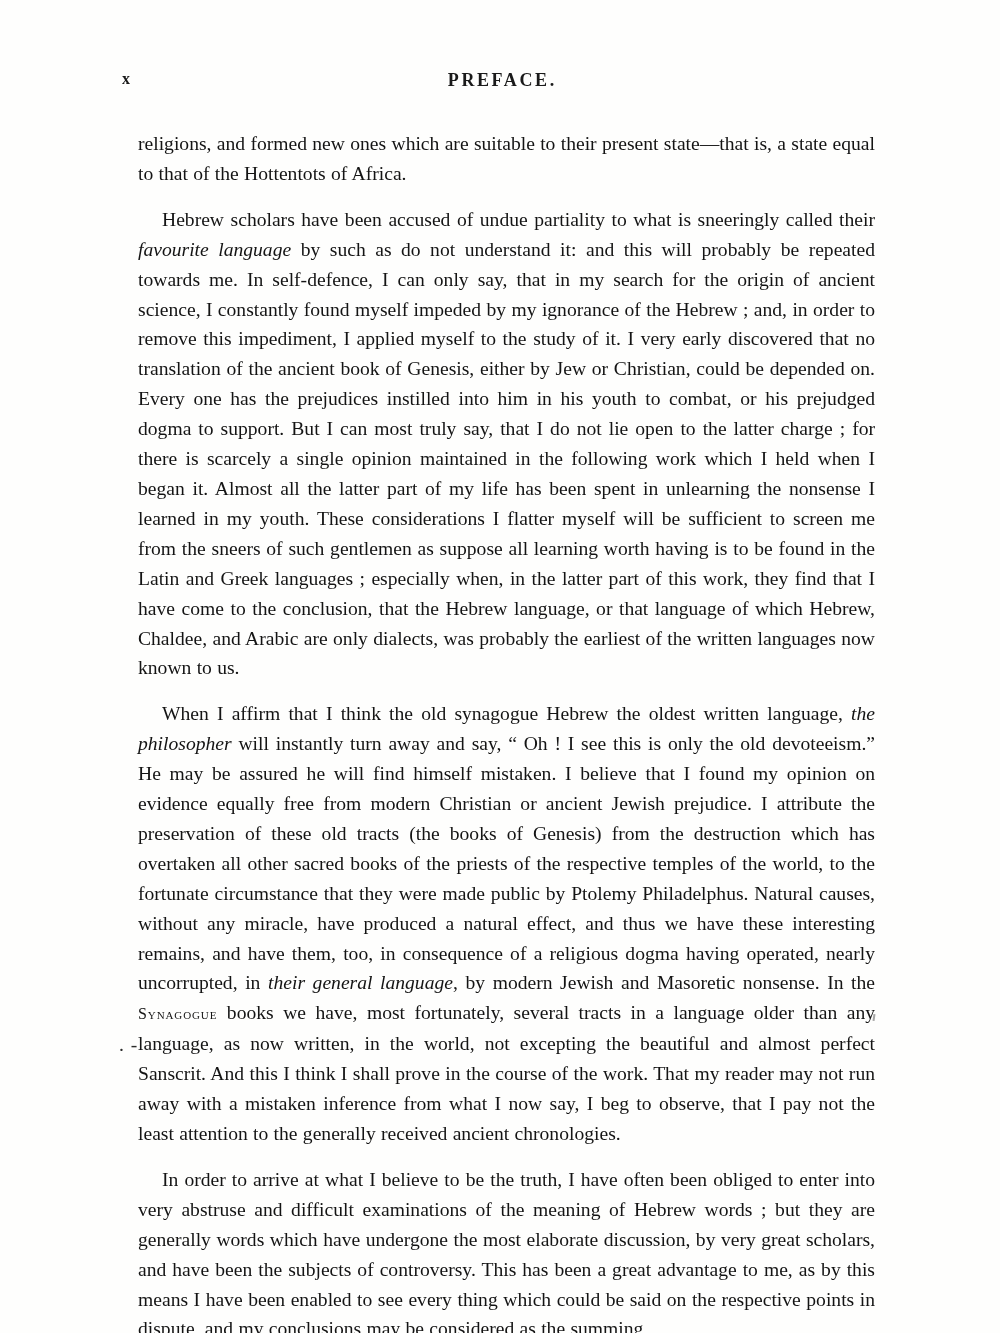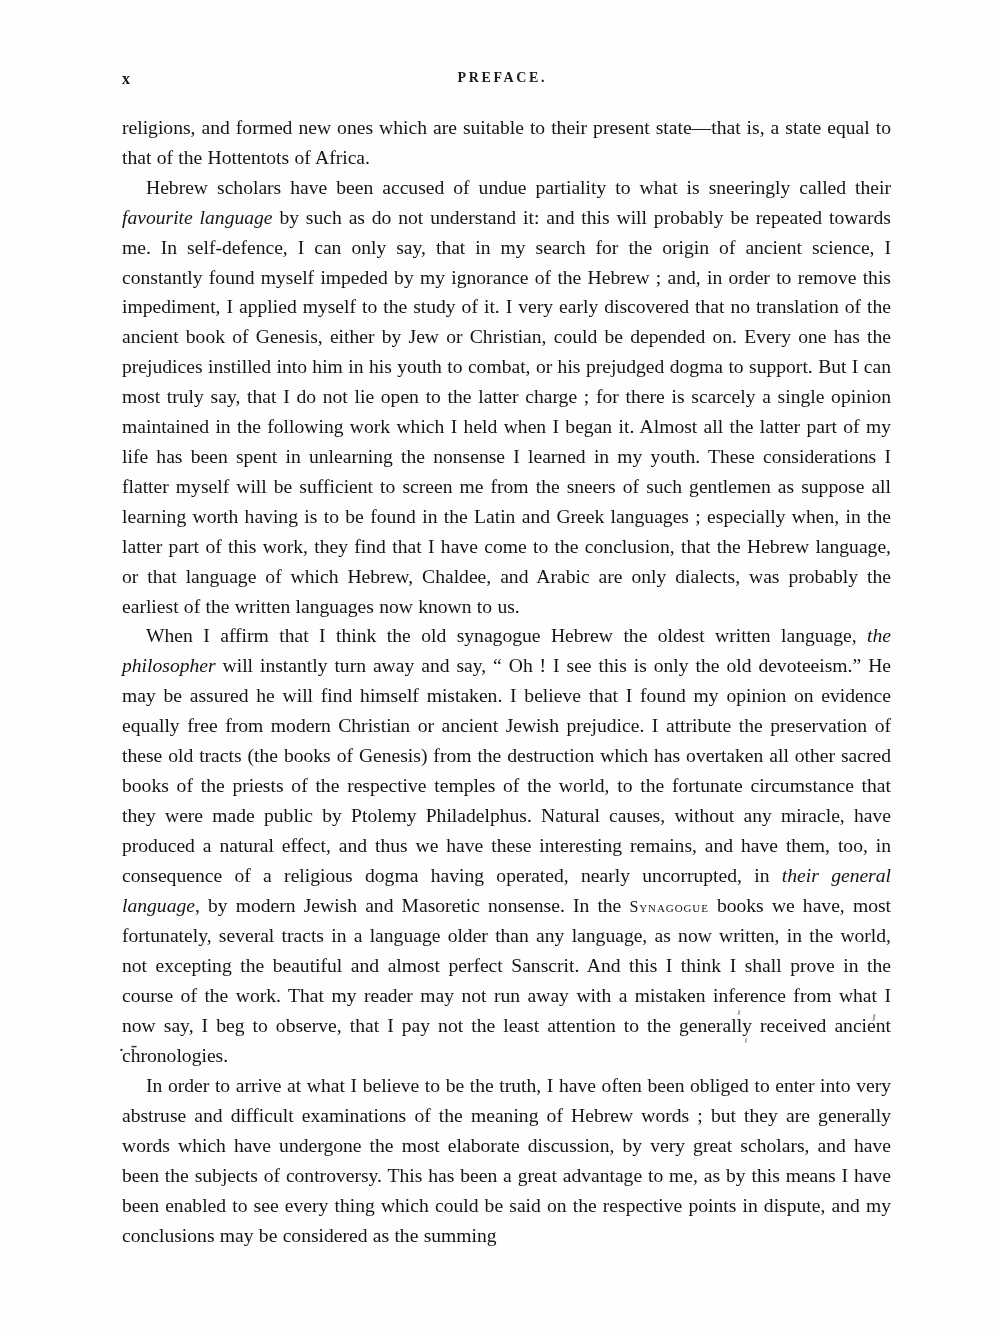--- a/index.html
+++ b/index.html
@@ -33,37 +33,37 @@
     font-weight: 700;
     letter-spacing: 0.5px;
     color: #1a1a1a;
   }
   .head-title {
     position: absolute;
     left: 0;
     top: 0;
     width: 768px;
     text-align: center;
-    font-size: 14px;
+    font-size: 18px;
     font-weight: 700;
     letter-spacing: 2.6px;
     text-indent: 2.6px;
     color: #1a1a1a;
     transform: translateX(-5px);
   }
 
   
   .textblock {
     position: absolute;
     left: 122px;
     top: 113px;
     width: 769px;
   }
   .para {
-    margin: 0;
+    margin: 16px;
     font-size: 19.6px;
     line-height: 29.9px;
     text-align: justify;
     text-justify: inter-word;
     word-spacing: 0.4px;
     -webkit-font-smoothing: antialiased;
   }
   .para.indent {
     text-indent: 24px;
   }

